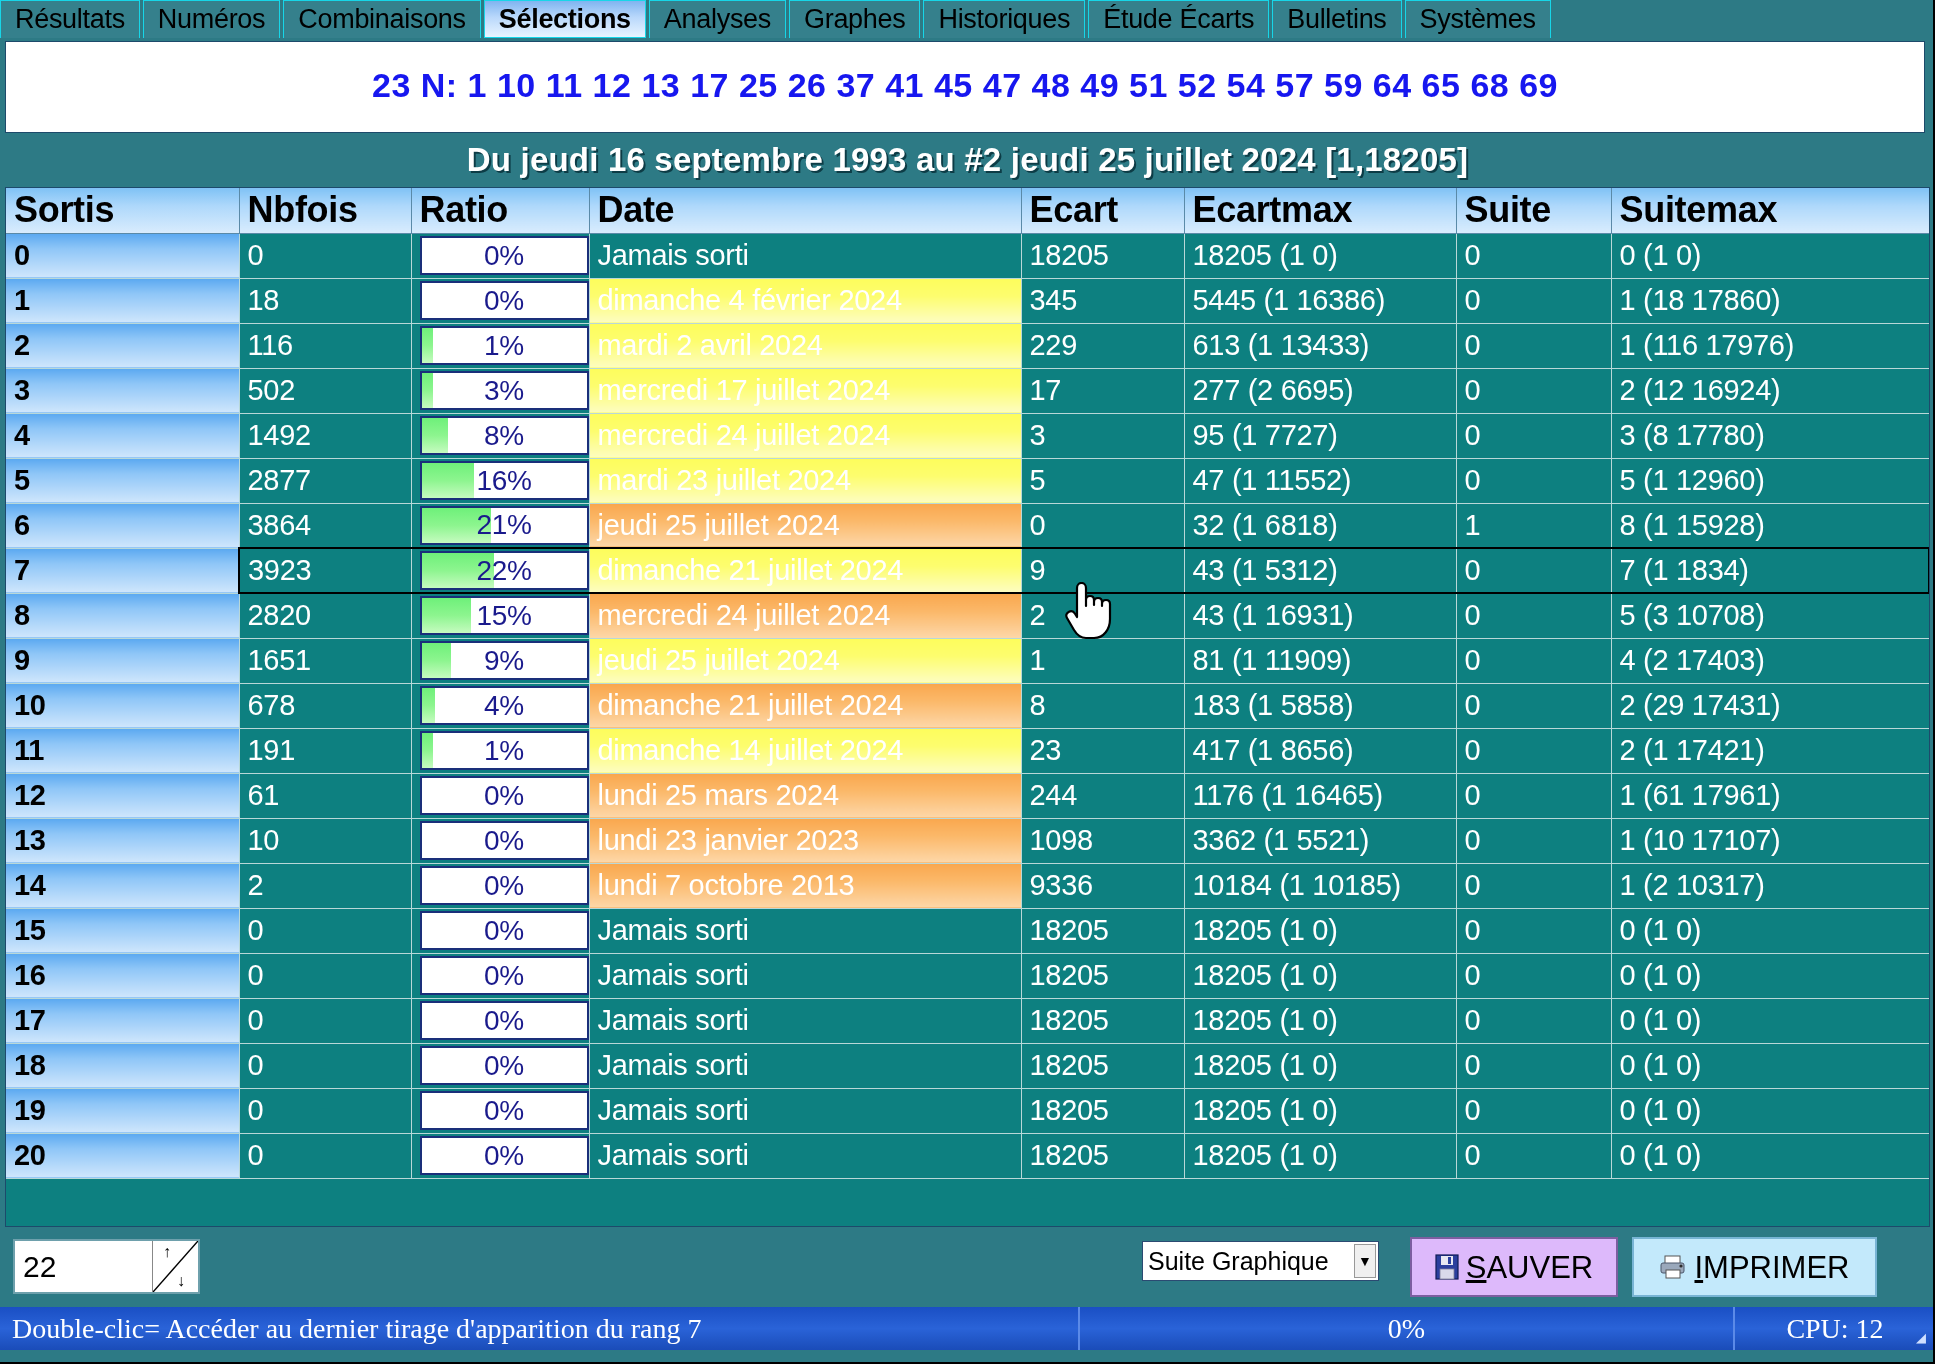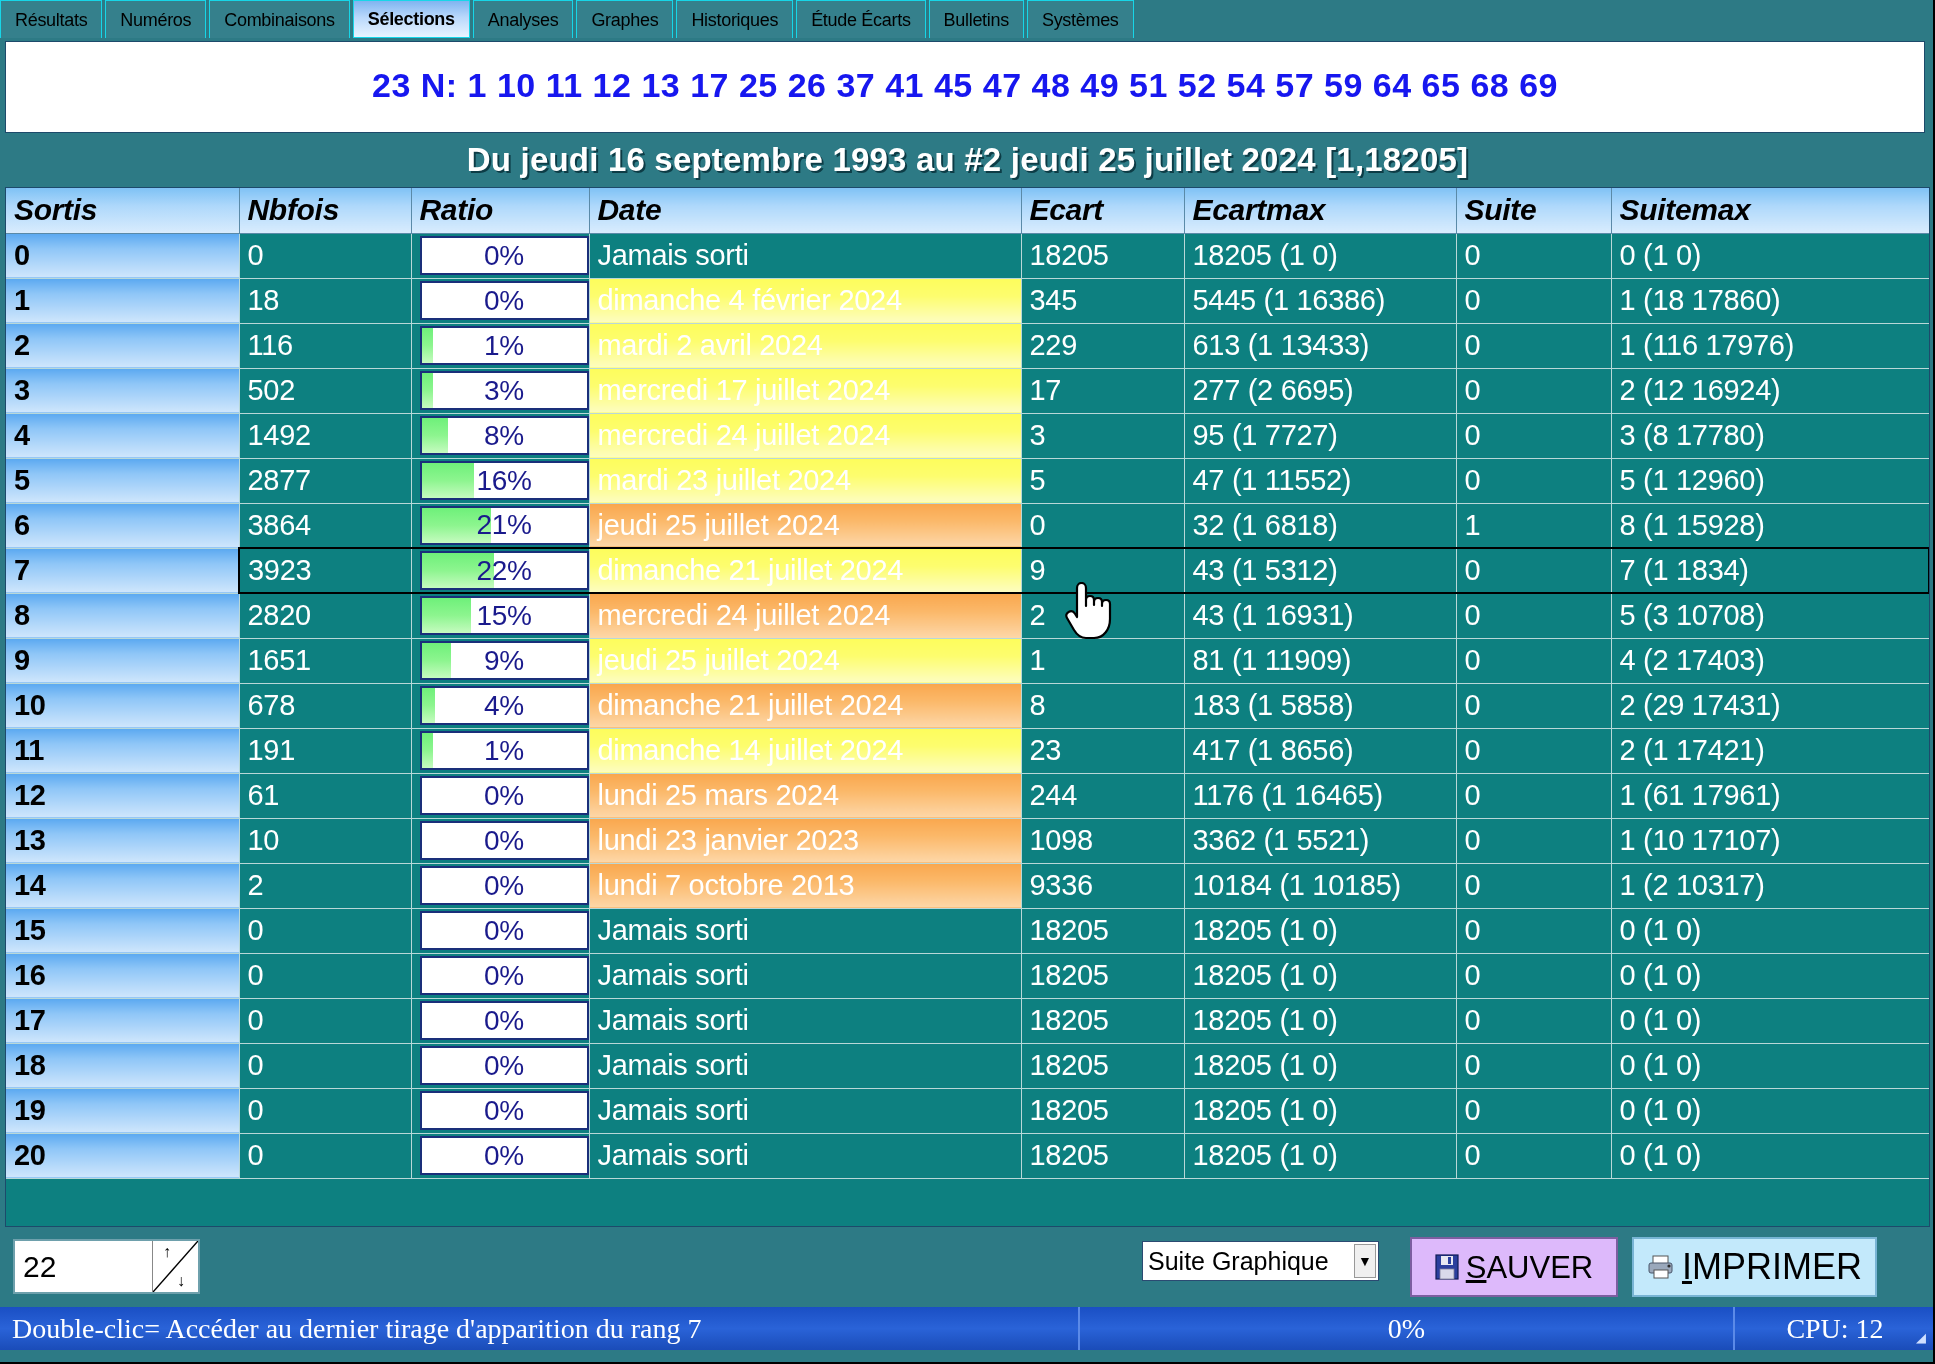--- a/index.html
+++ b/index.html
@@ -28,21 +28,21 @@
     width: 1935px; height: 41px;
     background: #2d7a85;
     display: flex;
     align-items: stretch;
     border-bottom: 3px solid #2d7a85;
   }
   .tab {
     position: relative;
     display: flex; align-items: center; justify-content: center;
     padding: 0 14px;
-    font-size: 18px;
+    font-size: 27px;
     font-weight: 400;
     color: #000;
     background: #35808c;
     border: 1px solid #17d6e8;
     border-bottom: none;
     margin-right: 3px;
     white-space: nowrap;
     letter-spacing: -0.3px;
     cursor: default;
     line-height: 1;
@@ -108,30 +108,29 @@
   table.grid col.c-date     { width: 432px; }
   table.grid col.c-ecart    { width: 163px; }
   table.grid col.c-ecartmax { width: 272px; }
   table.grid col.c-suite    { width: 155px; }
   table.grid col.c-suitemax { width: 318px; }
 
   table.grid thead th {
     height: 45px;
     background: linear-gradient(to bottom, #7fc2f5 0%, #aed8fb 40%, #d9ecfd 100%);
     color: #000;
-    font-size: 30px;
+    font-size: 36px;
     font-weight: bold;
     text-align: left;
     padding: 0 0 0 8px;
     border-right: 1px solid #5a8aa8;
     border-bottom: 1px solid #5a8aa8;
     white-space: nowrap;
     letter-spacing: -0.3px;
     line-height: 1;
-    font-style: italic;
   }
 
   table.grid tbody tr { height: 45px; }
   table.grid tbody td {
     font-size: 29px;
     color: #ffffff;
     background: #0d8080;
     padding: 0 0 0 8px;
     border-right: 1px solid #b8d8d8;
     border-bottom: 1px solid #b8d8d8;
@@ -280,21 +279,21 @@
     cursor: default;
     line-height: 1;
   }
   #imprimerbtn {
     position: absolute; left: 1632px; top: 8px;
     width: 245px; height: 60px;
     background: #c3e9fb;
     border: 2px solid #78b4d4;
     display: flex; align-items: center; justify-content: center;
     gap: 7px;
-    font-size: 36px; color: #000;
+    font-size: 31px; color: #000;
     cursor: default;
     line-height: 1;
   }
   .ul { text-decoration: underline; }
 
   
   #statusbar {
     position: absolute; left: 0; top: 1307px;
     width: 1935px; height: 43px;
     background: linear-gradient(to bottom, #1a4fc4 0%, #2a63d8 50%, #1a4cb8 100%);

